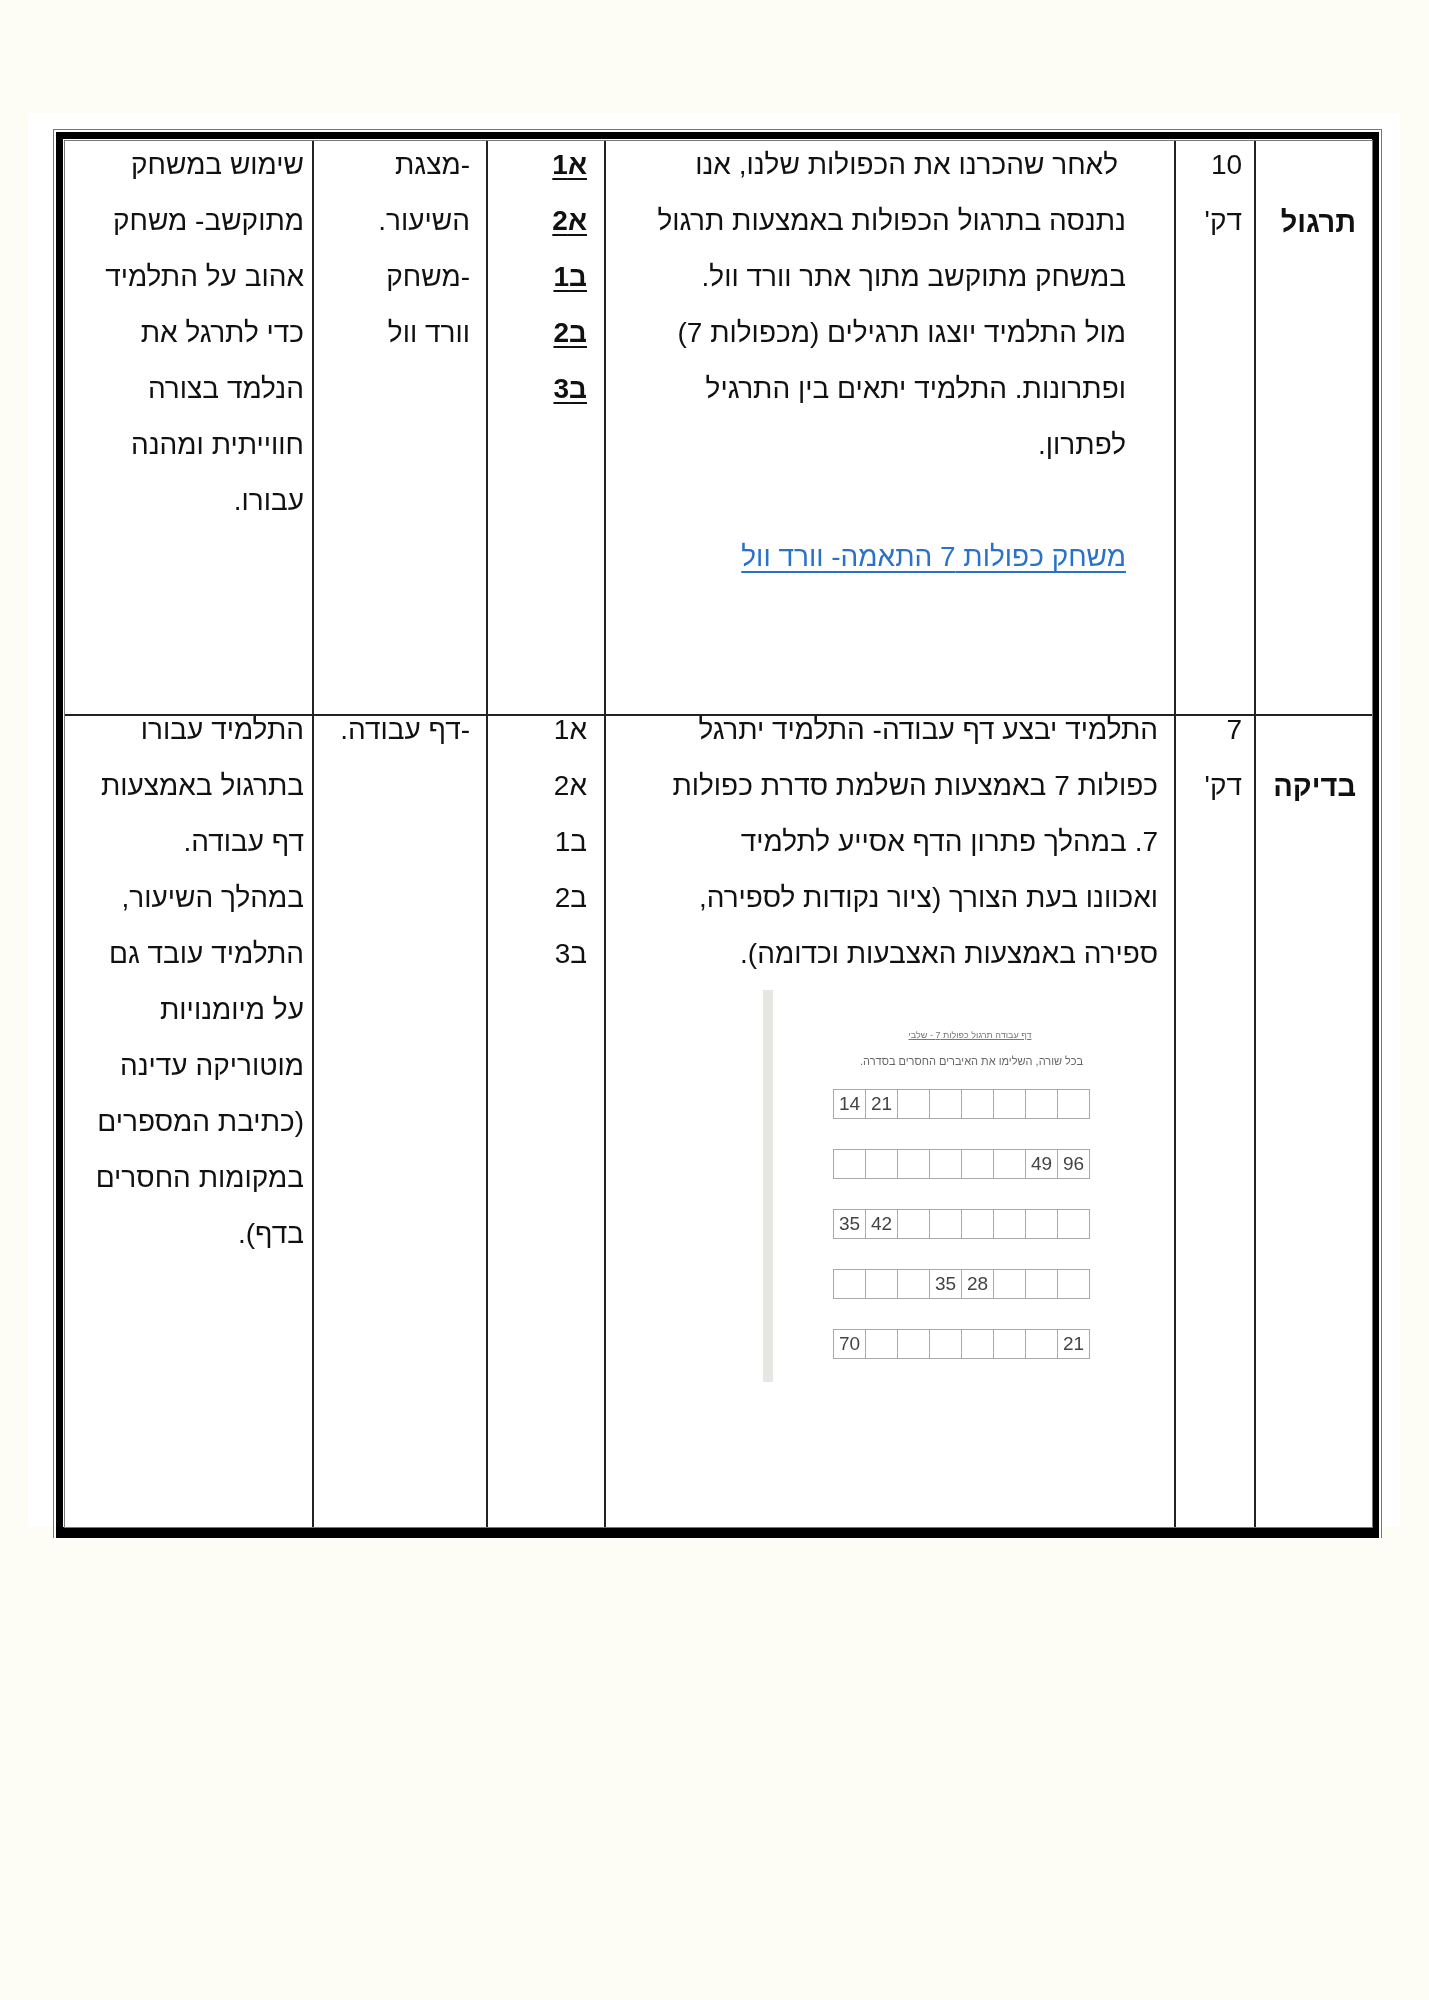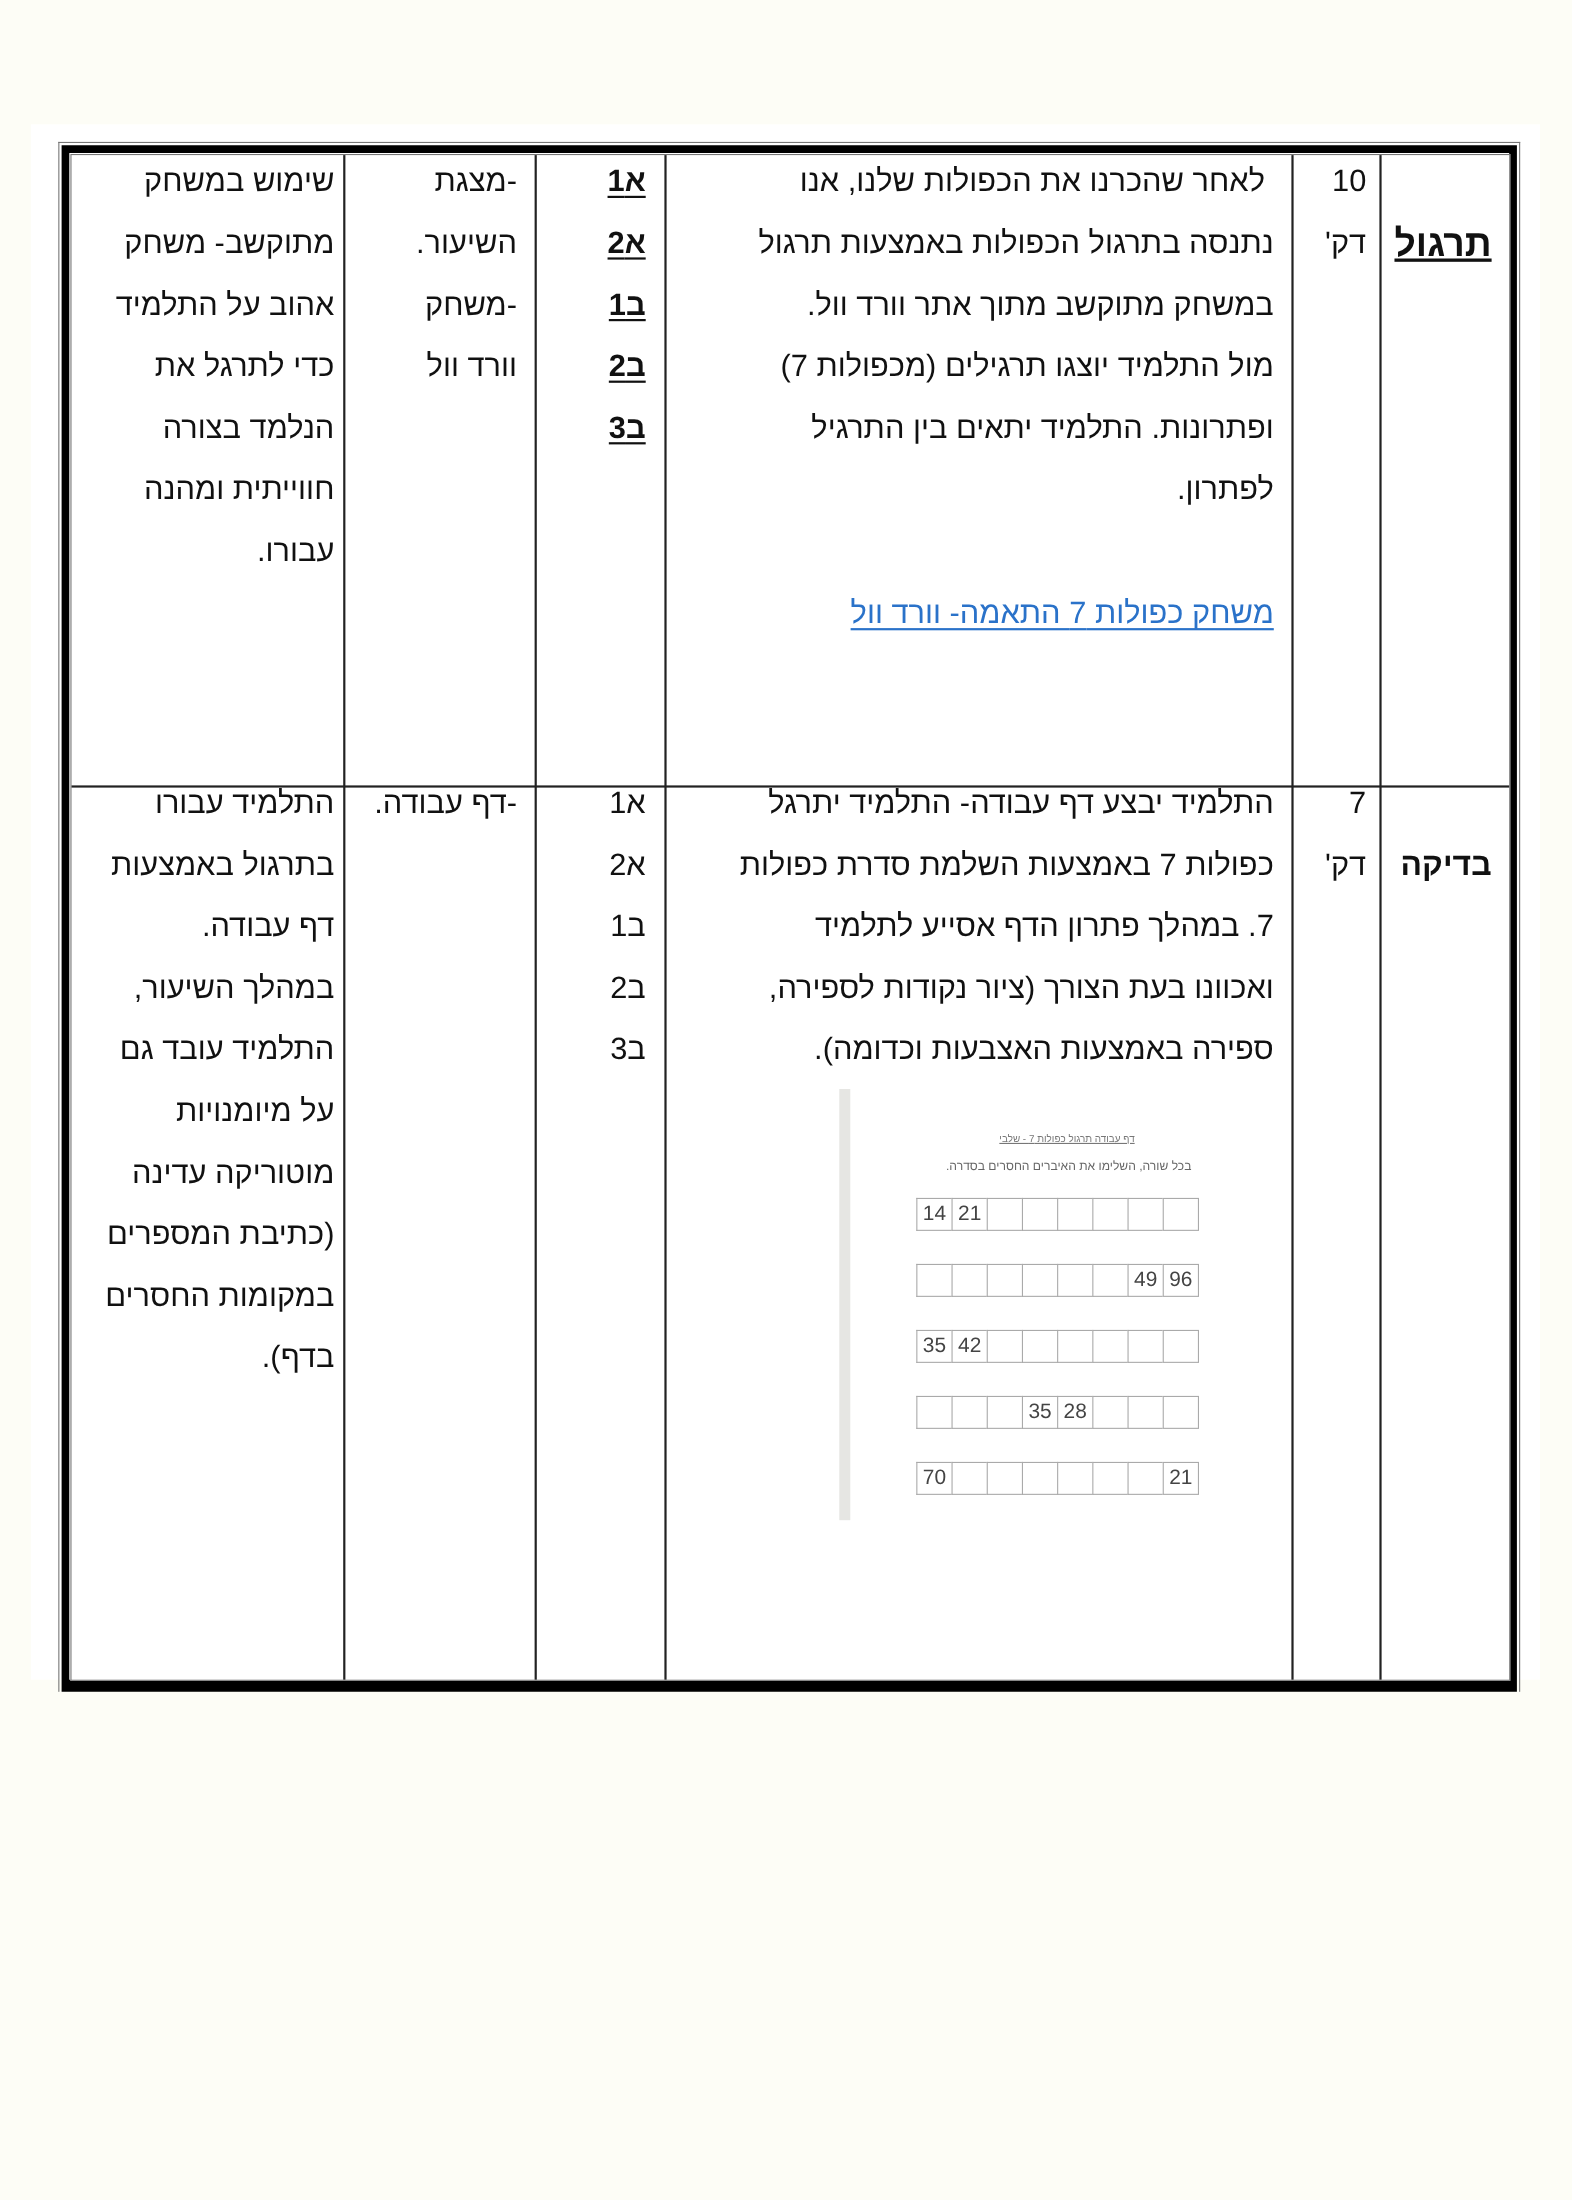--- a/index.html
+++ b/index.html
@@ -39,26 +39,26 @@
 <div class="frame-thick"></div>
 <div class="frame-inner"></div>
 
 <div class="vline" style="left:312px"></div>
 <div class="vline" style="left:486px"></div>
 <div class="vline" style="left:604px"></div>
 <div class="vline" style="left:1174px"></div>
 <div class="vline" style="left:1254px"></div>
 <div class="hline"></div>
 
-<div class="cell bold" style="left:1256px; width:100px; top:194px; font-size:34px;text-decoration:underline;">תרגול</div>
+<div class="cell bold" style="left:1256px; width:100px; top:194px; font-size:29px;">תרגול</div>
 <div class="cell" style="left:1176px; width:66px; top:137px; text-align:right;">
   <span class="ln" style="direction:ltr; text-align:right;margin-left:35px;">10</span>
   <span class="ln">דק'</span>
 </div>
-<div class="cell" style="left:610px; width:548px; top:137px;">
+<div class="cell" style="left:578px; width:548px; top:137px;">
   <span class="ln" style="padding-right:8px">לאחר שהכרנו את הכפולות שלנו, אנו</span>
   <span class="ln">נתנסה בתרגול הכפולות באמצעות תרגול</span>
   <span class="ln">במשחק מתוקשב מתוך אתר וורד וול.</span>
   <span class="ln">מול התלמיד יוצגו תרגילים (מכפולות 7)</span>
   <span class="ln">ופתרונות. התלמיד יתאים בין התרגיל</span>
   <span class="ln">לפתרון.</span>
   <span class="ln">&nbsp;</span>
   <span class="ln"><a class="link">משחק כפולות 7 התאמה- וורד וול</a></span>
 </div>
 <div class="cell bold" style="left:490px; width:97px; top:137px;">

